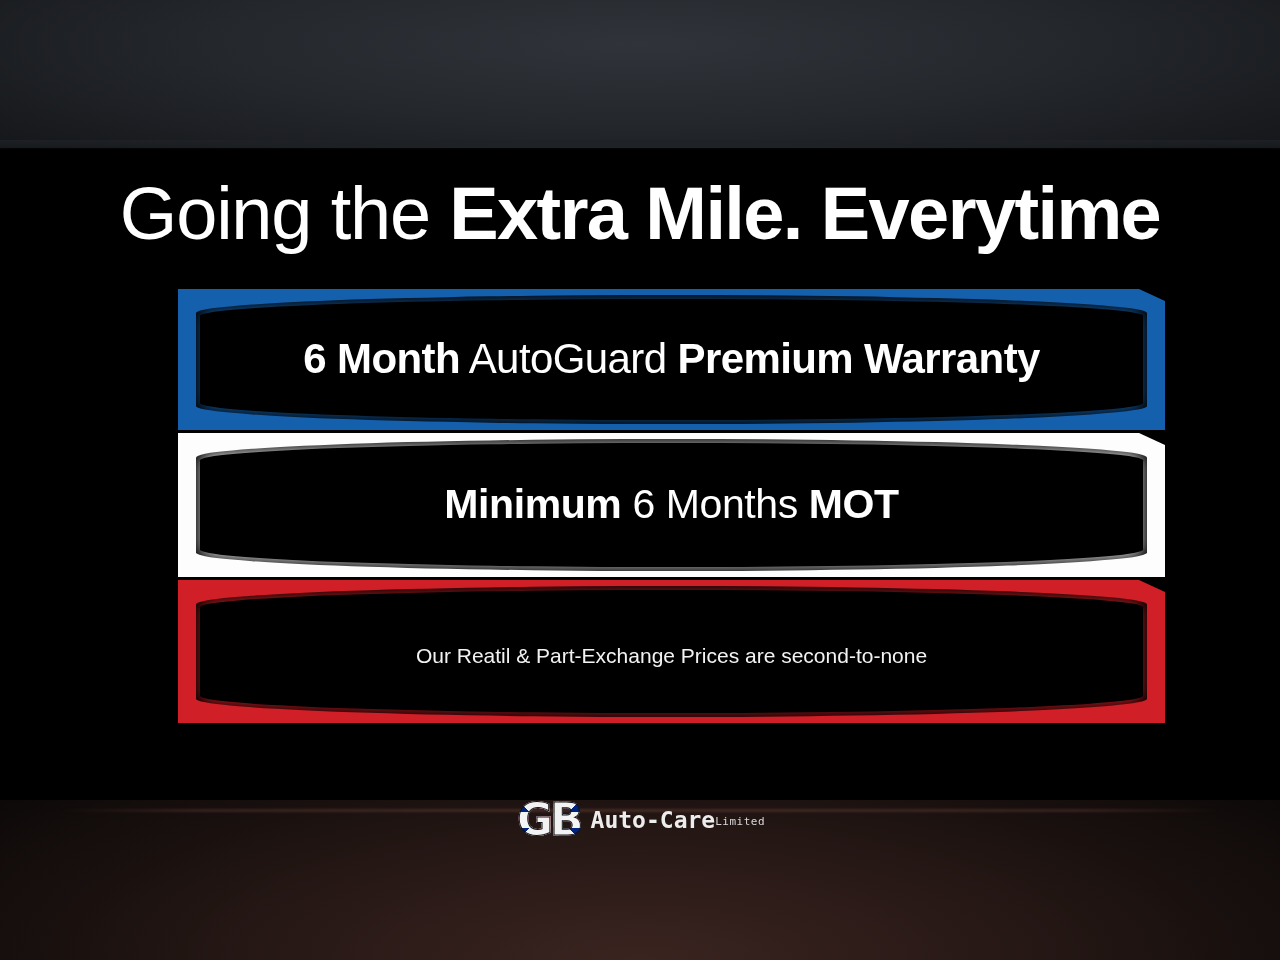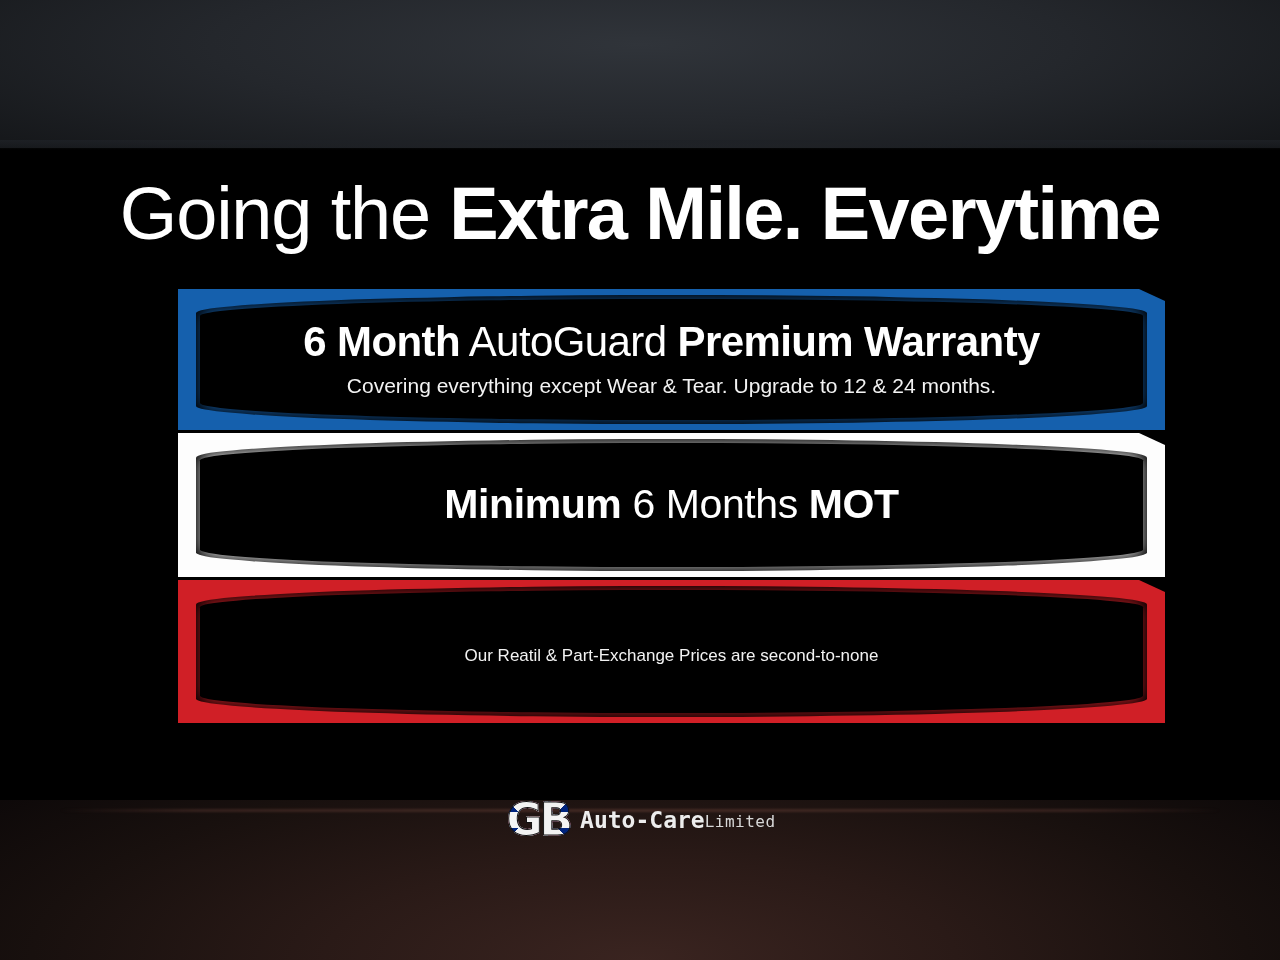--- a/index.html
+++ b/index.html
@@ -102,21 +102,21 @@
   .b-red   .title { font-size:42px; letter-spacing:-0.4px; font-weight:700; }
 
   .sub {
     font-weight:300;
     color:#f2f2f2;
     white-space:nowrap;
     line-height:1.2;
   }
   .b-blue  .sub { font-size:21px; margin-top:9px; }
   .b-white .sub { font-size:21px; margin-top:9px; }
-  .b-red   .sub { font-size:17px; margin-top:9px; }
+  .b-red   .sub { font-size:21px; margin-top:9px; }
 
   
   .logo-wrap {
     position:absolute; left:0; top:752px; width:1280px;
     display:flex; align-items:center; justify-content:center;
     gap:8px;
     margin-top:46px;
   }
   .gb {
     font-size:44px;
@@ -146,21 +146,21 @@
     padding:0 2px;
   }
   .brand { display:flex; flex-direction:row; align-items:center; line-height:1; }
   .brand-name {
     font-family:"DejaVu Sans Mono", monospace;
     font-size:23px; font-weight:700; color:#ededed;
     letter-spacing:0px;
   }
   .brand-sub {
     font-family:"DejaVu Sans Mono", monospace;
-    font-size:16px; color:#d8d8d8; letter-spacing:.5px;
+    font-size:11px; color:#d8d8d8; letter-spacing:.5px;
     margin-top:3px;
   }
 </style>
 </head>
 <body>
 
 <div id="stage">
 
   <div class="bg-top-glow"></div>
   <div class="bg-top-edge"></div>
@@ -173,21 +173,20 @@
 
   <div class="banners">
 
     <div class="banner b-blue">
       <div class="frame"></div>
       <div class="inner"></div>
       <div class="content">
         <div class="title">
           <span class="bd">6 Month</span><span class="lt"> AutoGuard </span><span class="bd">Premium Warranty</span>
         </div>
-        <div class="sub">Covering everything except Wear &amp; Tear. Upgrade to 12 &amp; 24 months.</div>
       </div>
     </div>
 
     <div class="banner b-white">
       <div class="frame"></div>
       <div class="inner"></div>
       <div class="content">
         <div class="title">
           <span class="bd">Minimum</span><span class="lt"> 6 Months </span><span class="bd">MOT</span>
         </div>

